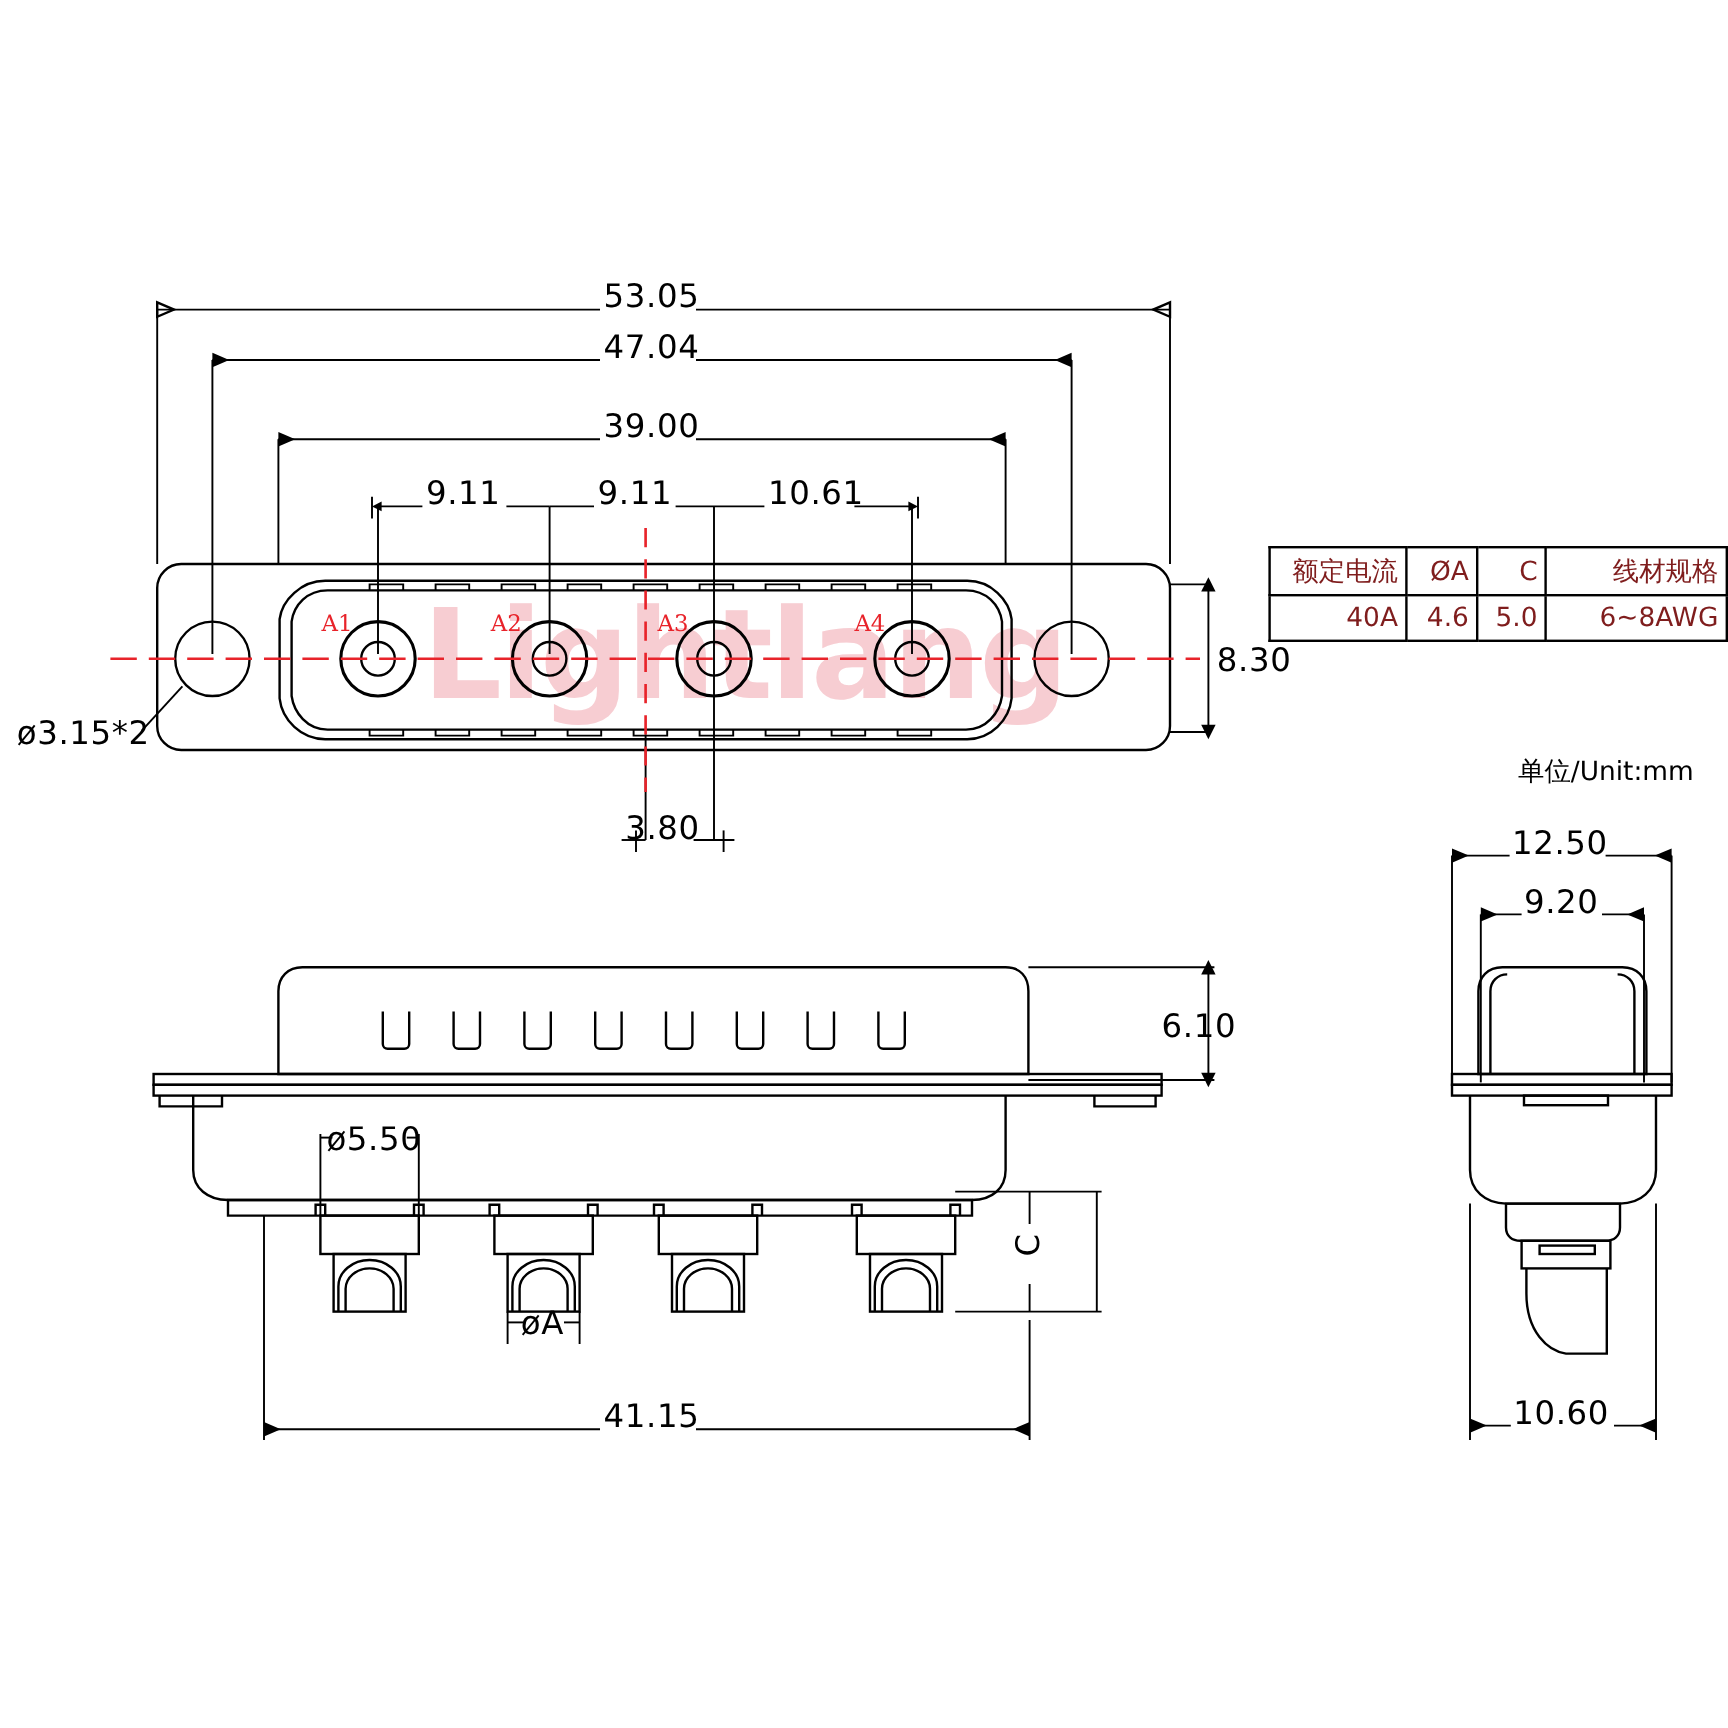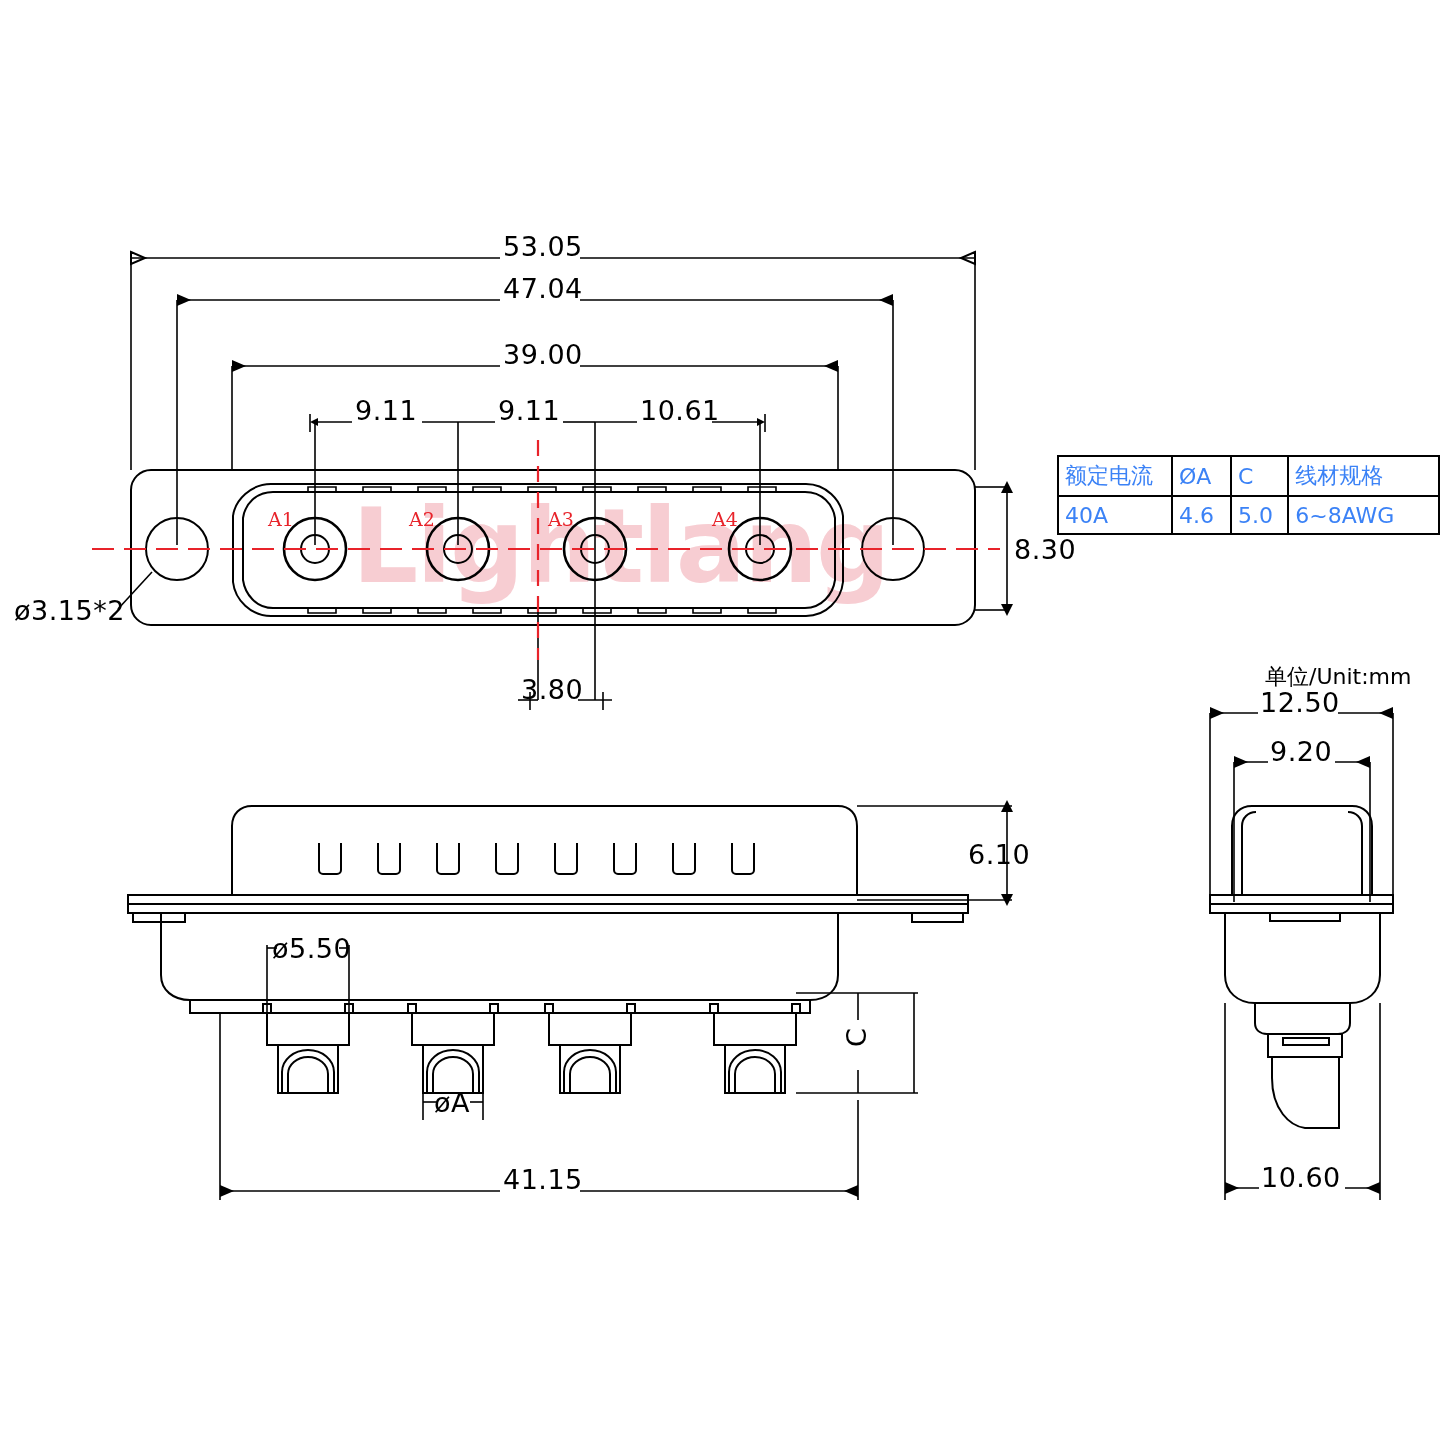--- a/index.html
+++ b/index.html
@@ -18,27 +18,27 @@
   text.pinlbl{font-family:"DejaVu Serif","Liberation Serif",serif;
               font-size:19px;fill:#e8232a;}
   
   #wm{position:absolute;left:352px;top:487px;width:420px;height:118px;
       display:flex;align-items:center;justify-content:flex-start;
       font-family:"DejaVu Sans","Liberation Sans",sans-serif;
       font-size:104px;font-weight:700;color:#f7cdd2;letter-spacing:-2px;
       pointer-events:none;line-height:1;}
   
   #spec{position:absolute;left:1057px;top:455px;border-collapse:collapse;}
-  #spec td,#spec th{border:2px solid #000;text-align:left;
+  #spec td,#spec th{border:2px solid #000;text-align:right;
       font-family:"DejaVu Sans","Liberation Sans",sans-serif;
-      font-size:22px;color:#3b82f6;font-weight:400;padding:4px 6px;height:28px;}
+      font-size:22px;color:#7f1d1d;font-weight:400;padding:4px 6px;height:28px;}
   #spec th{font-size:22px;font-weight:400;}
   .c0{width:105px;} .c1{width:46px;} .c2{width:44px;} .c3{width:140px;}
   #unit{position:absolute;left:1265px;top:628px;font-size:22px;color:#000;
-        font-family:"DejaVu Sans","Liberation Sans",sans-serif;margin-top:34px;}
+        font-family:"DejaVu Sans","Liberation Sans",sans-serif;}
 </style>
 </head>
 <body>
 
 <div id="stage">
 
   <div id="wm">Lightlang</div>
 
   <svg id="dwg" viewBox="0 0 1440 1440">
 

